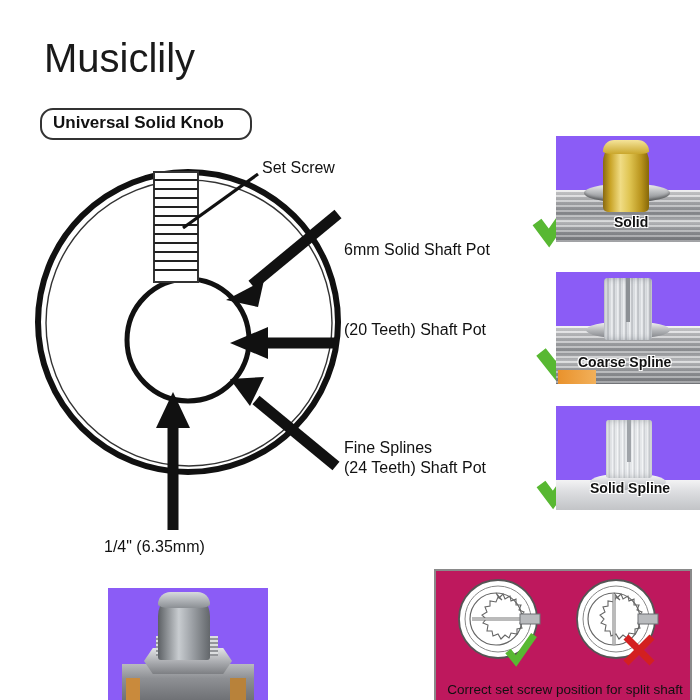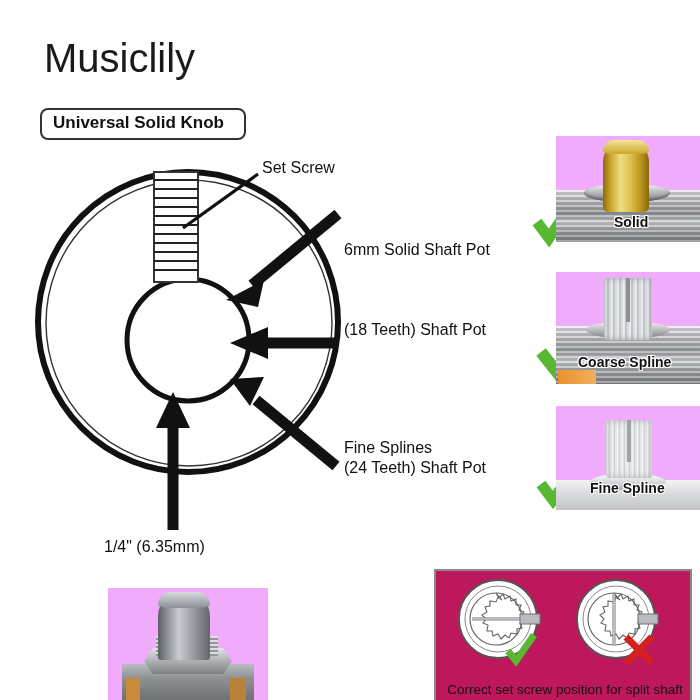--- a/index.html
+++ b/index.html
@@ -36,23 +36,23 @@
     letter-spacing: 0px;
     color: #1a1a1a;
     line-height: 1;
   }
 
   
   .chip {
     position: absolute;
     left: 40px;
     top: 108px;
-    padding: 4px 20px 5px 11px;
+    padding: 4px 26px 5px 11px;
     border: 2px solid #333333;
-    border-radius: 8px;
+    border-radius: 13px;
     background: #ffffff;
     font-size: 17px;
     font-weight: bold;
     color: #111111;
     line-height: 1.1;
     white-space: nowrap;
   }
 
   
   .callout {
@@ -78,21 +78,21 @@
     top: 0;
     width: 700px;
     height: 700px;
     pointer-events: none;
   }
 
   
   .photo {
     position: absolute;
     overflow: hidden;
-    background: #f0abfc;
+    background: #8b5cf6;
   }
   .photo .cap {
     position: absolute;
     z-index: 9;
     font-size: 14px;
     font-weight: bold;
     color: #111111;
     white-space: nowrap;
     text-shadow:
       -1px -1px 0 #ffffff,  1px -1px 0 #ffffff,
@@ -314,21 +314,21 @@
 
   <div class="callout" id="callout-set-screw">
     <span class="ln">Set Screw</span>
   </div>
 
   <div class="callout" id="callout-6mm">
     <span class="ln">6mm Solid Shaft Pot</span>
   </div>
 
   <div class="callout" id="callout-coarse">
-    <span class="ln">(18 Teeth) Shaft Pot</span>
+    <span class="ln">(20 Teeth) Shaft Pot</span>
   </div>
 
   <div class="callout" id="callout-fine">
     <span class="ln">Fine Splines</span>
     <span class="ln">(24 Teeth) Shaft Pot</span>
   </div>
 
   <div class="callout" id="callout-quarter">
     <span class="ln">1/4" (6.35mm)</span>
   </div>
@@ -360,21 +360,21 @@
     <div class="spl"></div>
     <div class="slot"></div>
     <div class="cap">Coarse Spline</div>
   </div>
 
   <div class="photo" id="photo-fine">
     <div class="body"></div>
     <div class="collar"></div>
     <div class="spl"></div>
     <div class="slot"></div>
-    <div class="cap">Fine Spline</div>
+    <div class="cap">Solid Spline</div>
   </div>
 
   <div class="photo" id="photo-quarter">
     <div class="base"></div>
     <div class="lugs"></div>
     <div class="nut"></div>
     <div class="thread"></div>
     <div class="shaft"></div>
   </div>
 

